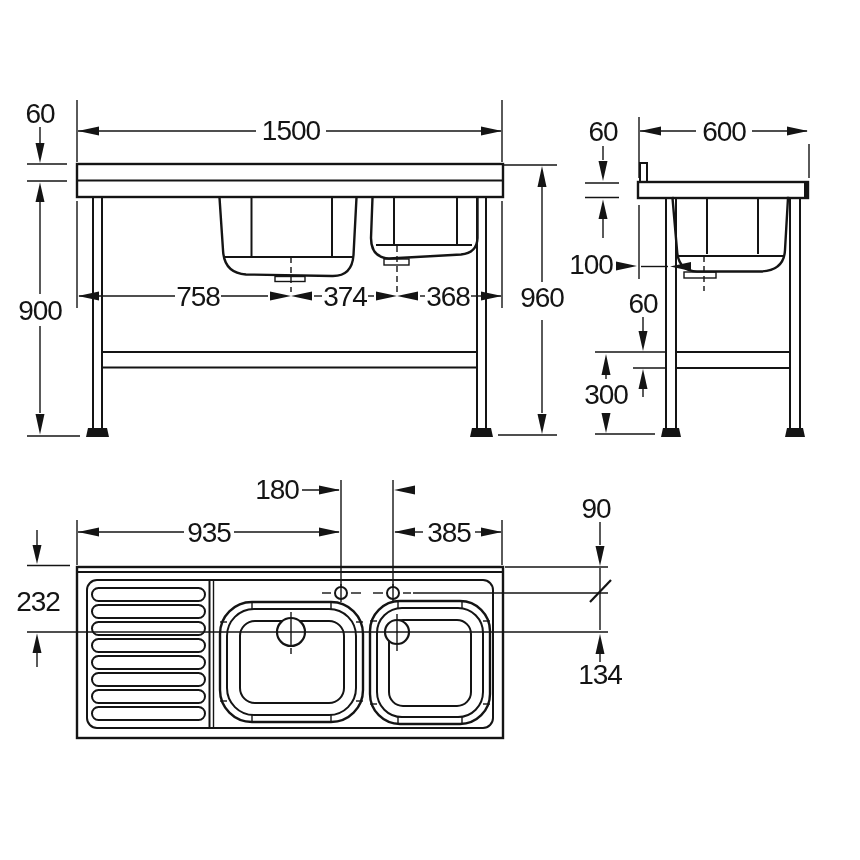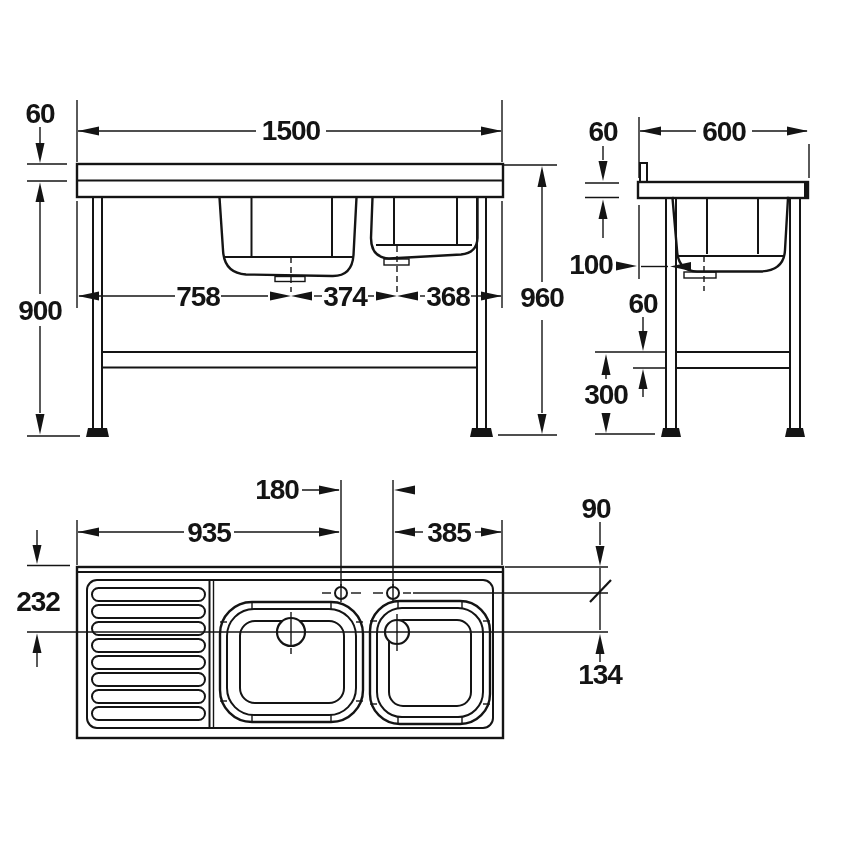--- a/index.html
+++ b/index.html
@@ -1,16 +1,16 @@
 <!DOCTYPE html>
 <html><head>
 <meta charset="utf-8">
 <style>
   html,body{margin:0;padding:0;background:#ffffff;}
-  .stage{width:860px;height:860px;background:#fff;position:relative;overflow:hidden;font-weight:bold;}
+  .stage{width:860px;height:860px;background:#fff;position:relative;overflow:hidden;}
   svg{display:block;}
   .ol{stroke:#141414;stroke-width:2.4;fill:none;stroke-linecap:square;}
   .ol2{stroke:#141414;stroke-width:2;fill:none;stroke-linecap:square;}
   .tl{stroke:#141414;stroke-width:1.4;fill:none;stroke-linecap:butt;}
   .cdash{stroke:#141414;stroke-width:1.4;fill:none;stroke-dasharray:6 4;}
   .arr{fill:#141414;stroke:none;}
   .blk{fill:#141414;stroke:none;}
   .wfill{fill:#ffffff;}
   text{font-family:"Liberation Sans","DejaVu Sans",sans-serif;font-size:28px;fill:#141414;text-anchor:middle;letter-spacing:-1px;}
 </style>

